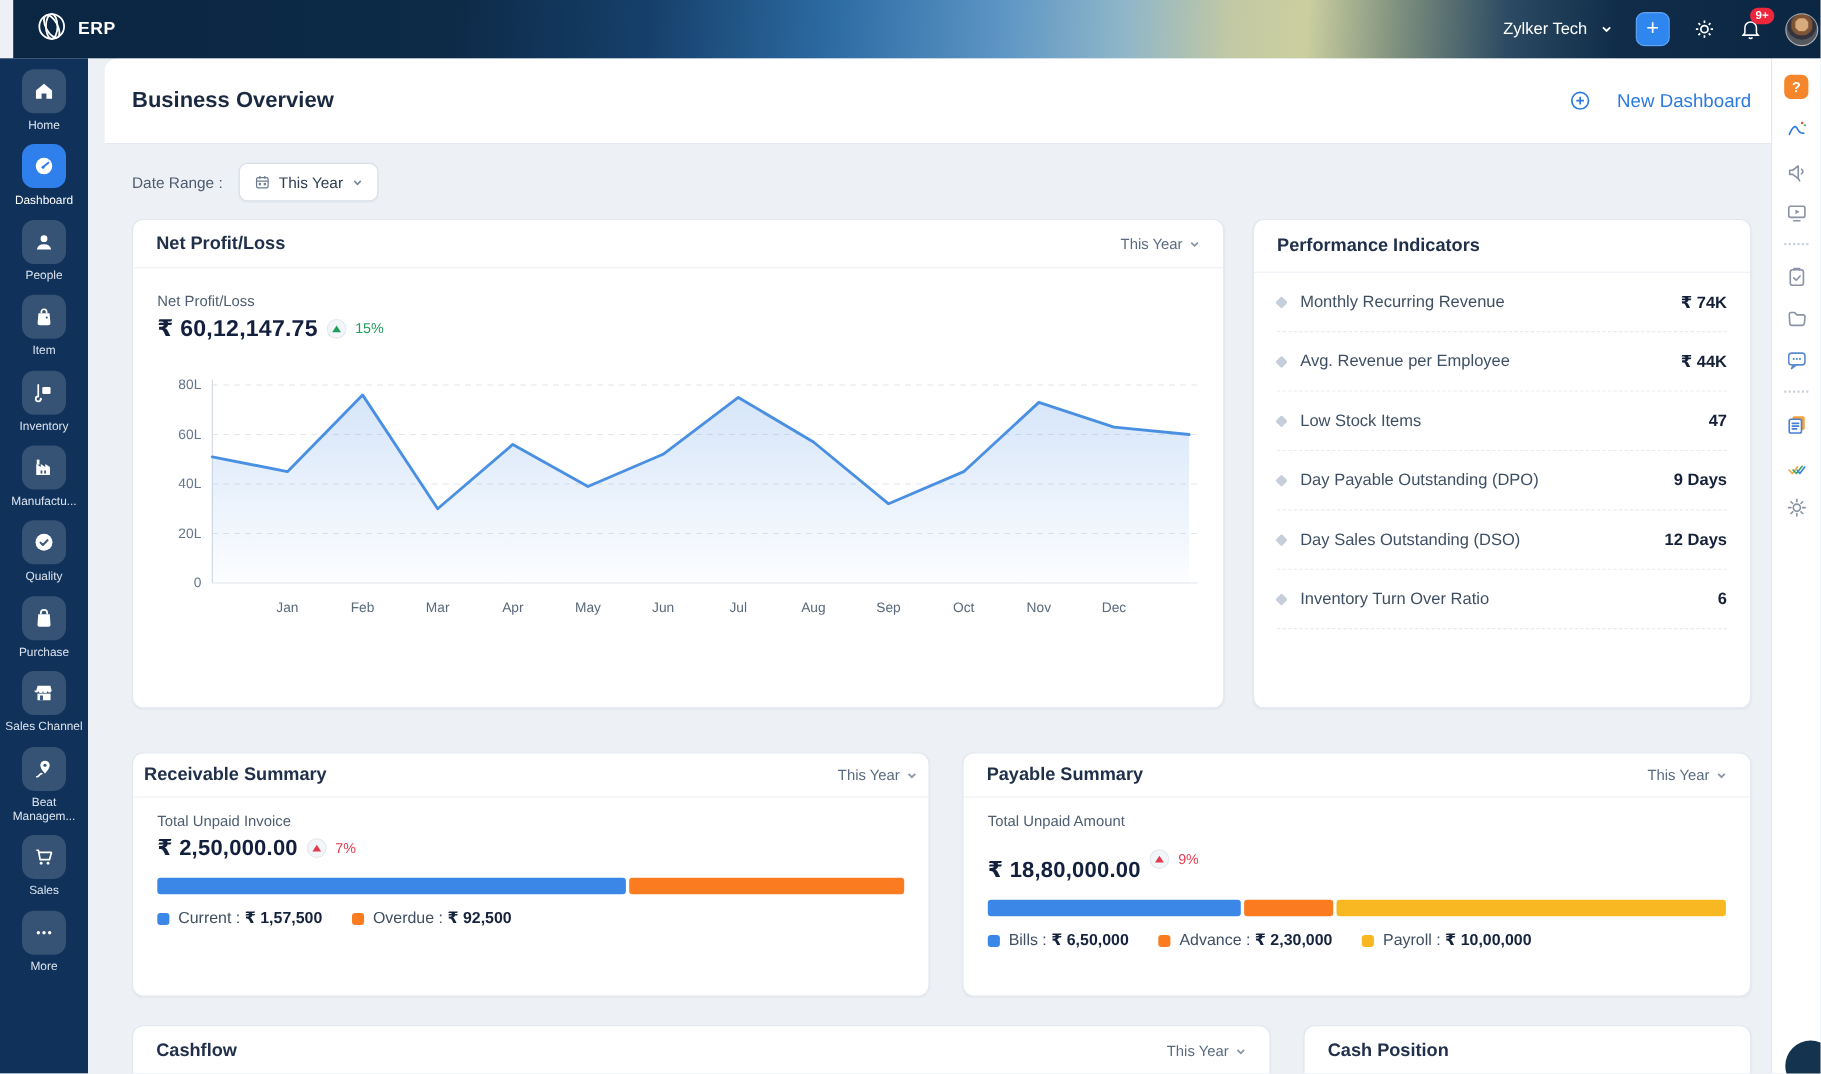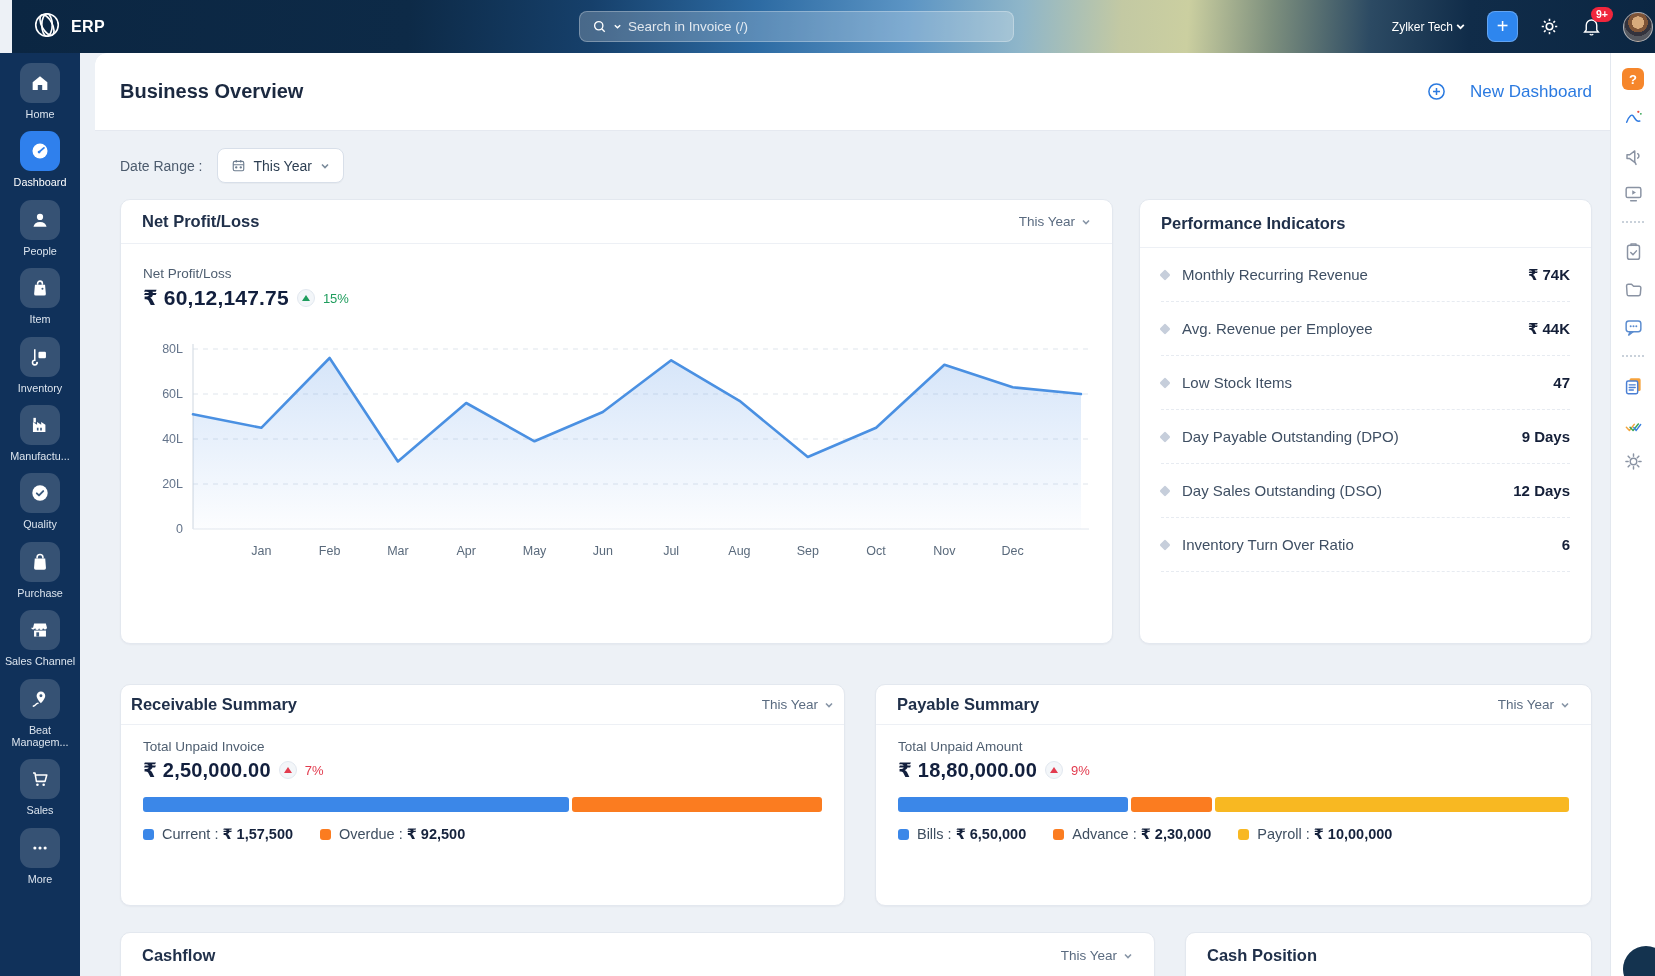--- a/index.html
+++ b/index.html
@@ -11,21 +11,21 @@
   .topbar { position:absolute; left:12px; top:0; width:1655px; height:53px; z-index:30;
     background:linear-gradient(93deg,#0b2642 0%,#0d2a47 24%,#16406b 35%,#2d6ba3 45%,
       #5b94c4 54%,#8fb6c9 61%,#c3c9a3 67%,#cbcfa0 71%,#7e907e 76%,#2c4a63 82%,#102c49 88%,#0b2642 100%);
     display:flex; align-items:center; }
   .logo { display:flex; align-items:center; gap:9px; padding-left:20px; width:200px; }
   .logo .appname { color:#fff; font-size:16px; font-weight:bold; letter-spacing:.4px; }
   .searchpill { position:absolute; left:567px; top:11px; width:435px; height:31px;
     background:rgba(255,255,255,.22); border:1px solid rgba(255,255,255,.28); border-radius:8px;
     display:flex; align-items:center; gap:6px; padding:0 12px; color:rgba(255,255,255,.92); font-size:13.5px; cursor:text; }
   .tb-right { position:absolute; right:0; top:0; height:53px; display:flex; align-items:center; gap:21px; padding-right:14px; }
-  .orgname { color:#fff; font-size:12px; display:flex; align-items:center; gap:2px; cursor:pointer; }
+  .orgname { color:#fff; font-size:15px; display:flex; align-items:center; gap:12px; cursor:pointer; }
   .plusbtn { width:31px; height:31px; border-radius:8px; background:#2e86ee; color:#fff; font-size:20px;
     display:flex; align-items:center; justify-content:center; cursor:pointer; box-shadow:0 0 0 1px rgba(255,255,255,.25) inset; }
   .tbicon { position:relative; display:flex; align-items:center; cursor:pointer; }
   .nbadge { position:absolute; top:-9px; left:10px; background:#f0263c; color:#fff; font-size:10.5px; font-weight:bold;
     border-radius:9px; padding:2px 5px; line-height:1; }
   .avatar { width:30px; height:30px; border-radius:50%; border:1.5px solid rgba(255,255,255,.55); cursor:pointer;
     background:radial-gradient(circle at 50% 34%, #d8ab7c 0 26%, #7e5437 27% 42%, #33333d 43% 58%, #55585f 59% 100%); }
 
   
   .sidebar { position:absolute; left:0; top:53px; width:80px; height:923px; background:#10315a;
@@ -113,34 +113,20 @@
 <div class="topbar">
   <div class="logo">
     <span>
       <svg width="30" height="30" viewBox="0 0 24 24" fill="none" stroke="#fff" stroke-width="1.3">
         <circle cx="12" cy="12" r="9"></circle>
         <ellipse cx="12" cy="12" rx="4.2" ry="9"></ellipse>
         <ellipse cx="12" cy="12" rx="9" ry="4.2" transform="rotate(62 12 12)"></ellipse>
       </svg>
     </span>
     <span class="appname">ERP</span>
-  </div>
-  <div class="searchpill">
-    <span style="display:flex">
-      <svg width="15" height="15" viewBox="0 0 20 20" fill="none" stroke="#fff" stroke-width="1.8">
-        <circle cx="9" cy="9" r="5.5"></circle>
-          <path d="M13.2 13.2 17 17"></path>
-      </svg>
-    </span>
-    <span style="display:flex">
-      <svg width="9" height="9" viewBox="0 0 10 10" fill="none" stroke="#fff" stroke-width="1.6">
-          <path d="M2 3.5 5 6.5 8 3.5"></path>
-        </svg>
-    </span>
-    <span style="opacity:.9">Search in Invoice (/)</span>
   </div>
   <div class="tb-right">
     <div class="orgname">
       <span>Zylker Tech</span>
       <svg width="11" height="11" viewBox="0 0 10 10" fill="none" stroke="#fff" stroke-width="1.6">
           <path d="M2 3.5 5 6.5 8 3.5"></path>
         </svg>
     </div>
     <div class="plusbtn">+</div>
     <div class="tbicon">
@@ -516,21 +502,21 @@
           <span class="period">
             <span>This Year</span>
             <svg width="10" height="10" viewBox="0 0 10 10" fill="none" stroke="#8795a6" stroke-width="1.6">
                 <path d="M2 3.5 5 6.5 8 3.5"></path>
               </svg>
           </span>
         </div>
         <div class="sumbody">
           <div class="metriclabel" style="margin-top:2px;">Total Unpaid Amount</div>
           <div class="metricline" style="margin-top:4px;">
-            <span class="metricvalue" style="font-size:20px;">₹ 18,80,000.00</span>
+            <span class="metricvalue" style="font-size:20px;margin-top:20px;">₹ 18,80,000.00</span>
             <span class="pctbadge">
                 <span class="tri-up red"></span>
               </span>
             <span class="pcttext red">9%</span>
           </div>
           <div class="stackbar" id="bar-payable">
               <div class="seg" style="width: 34.57%; background: rgb(59, 135, 232);"></div>
               <div class="seg" style="width: 12.23%; background: rgb(251, 124, 32);"></div>
               <div class="seg" style="width: 53.19%; background: rgb(248, 184, 34);"></div>
             </div>

